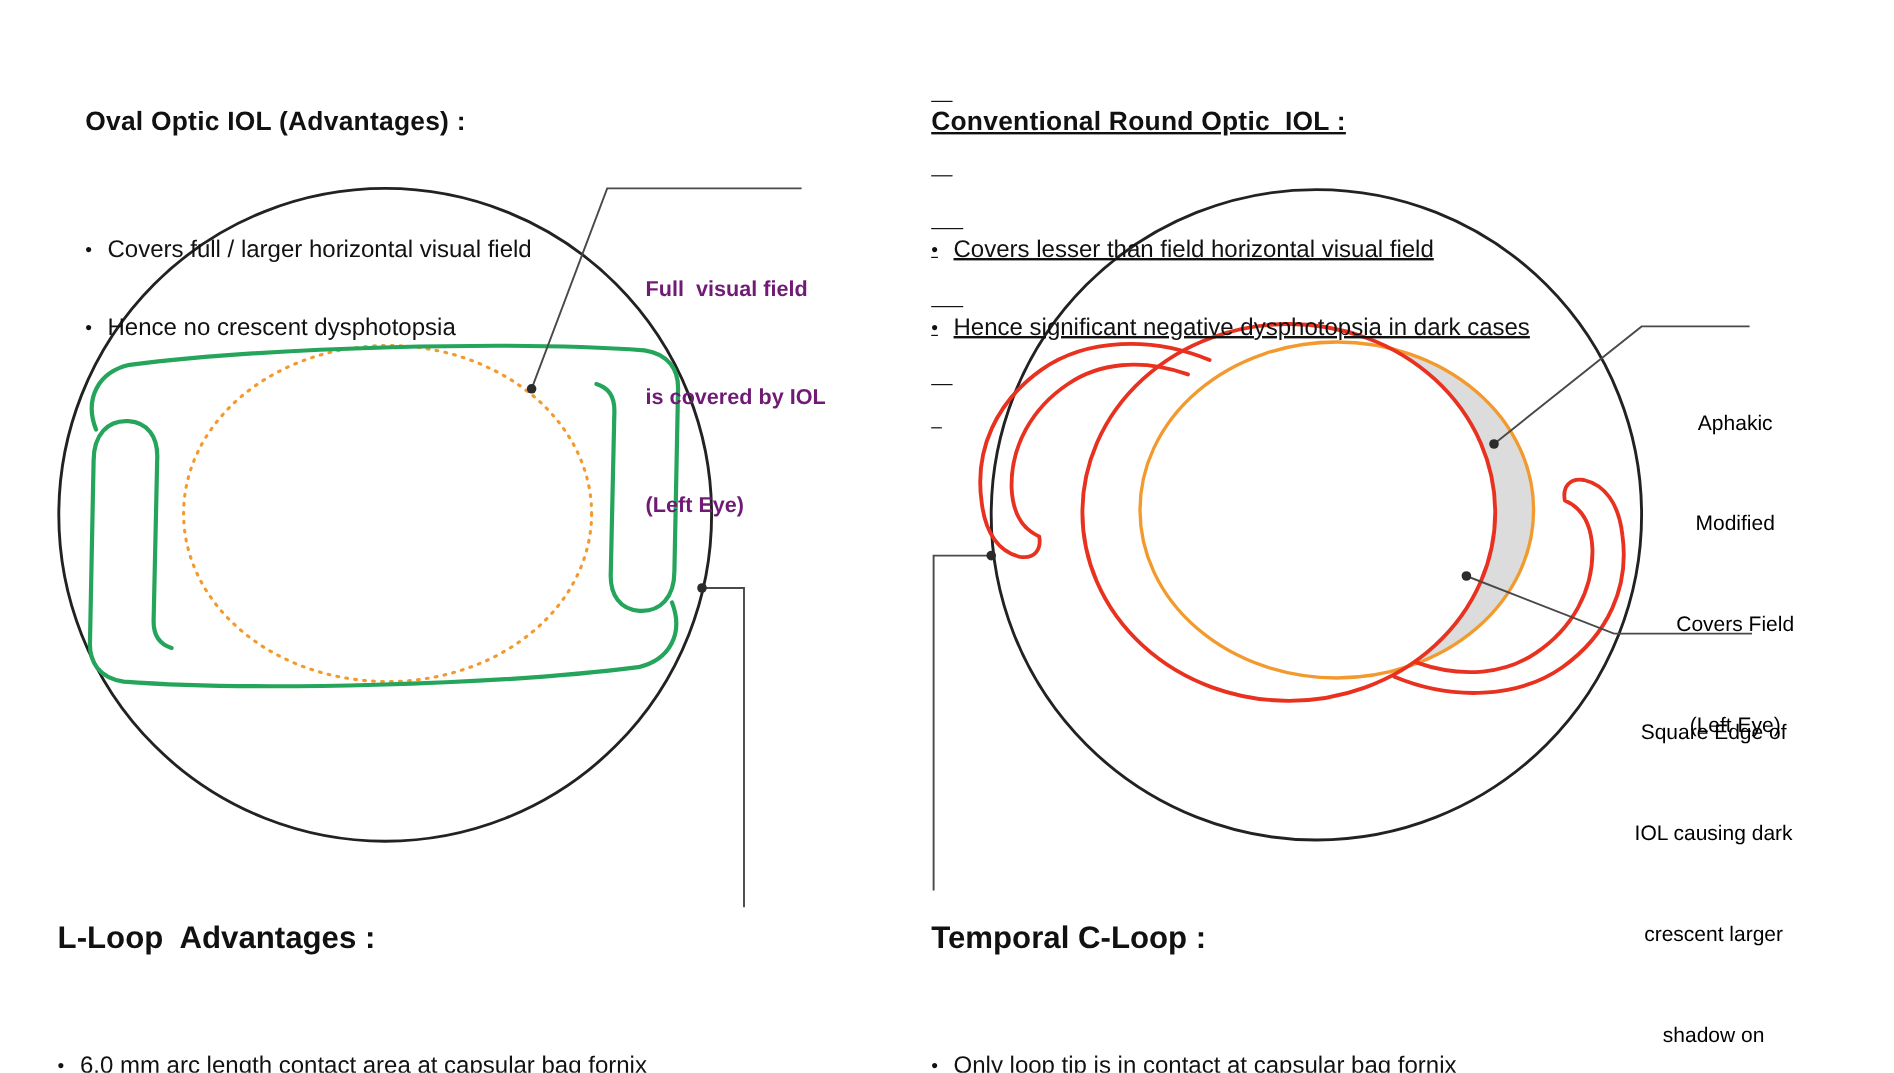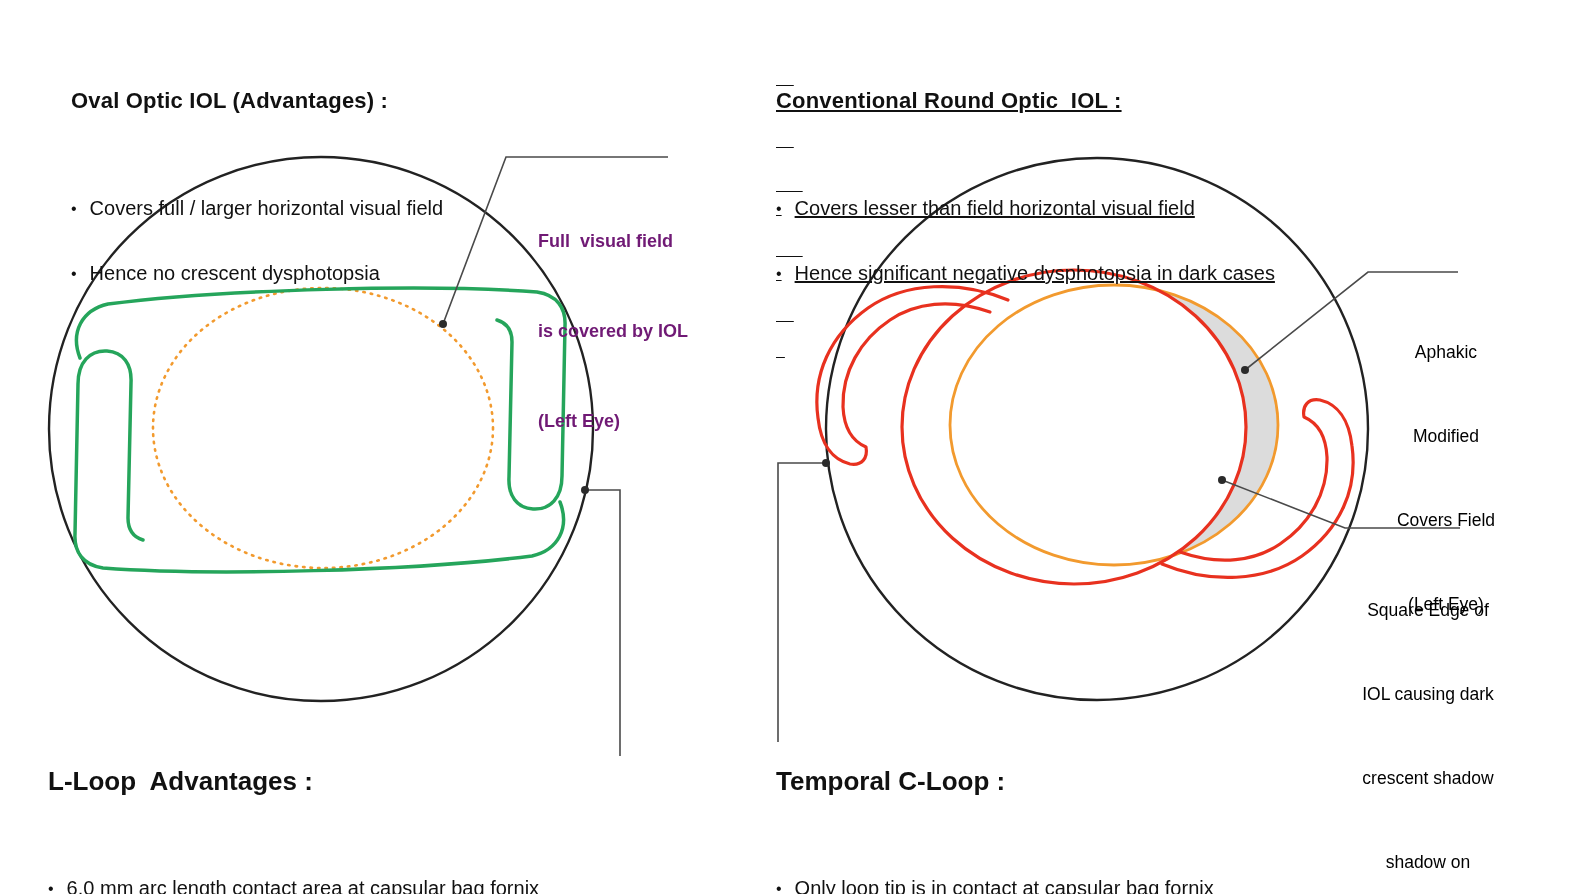--- a/index.html
+++ b/index.html
@@ -108,21 +108,21 @@
   <div class="txt ann-sm" style="left:1366px;top:282px;width:160px;">
     <div>Aphakic</div>
     <div>Modified</div>
     <div>Covers Field</div>
     <div>(Left Eye)</div>
   </div>
 
   <div class="txt ann-sm" style="left:1343px;top:540px;width:170px;">
     <div>Square Edge of</div>
     <div>IOL causing dark</div>
-    <div>crescent shadow</div>
+    <div>crescent larger</div>
     <div>shadow on</div>
     
     
     
   </div>
 
   <div class="txt" style="left:48px;top:732px;width:680px;">
     <div class="foot-title">L-Loop  Advantages :</div>
     <div class="bullets">
       <div class="brow">

